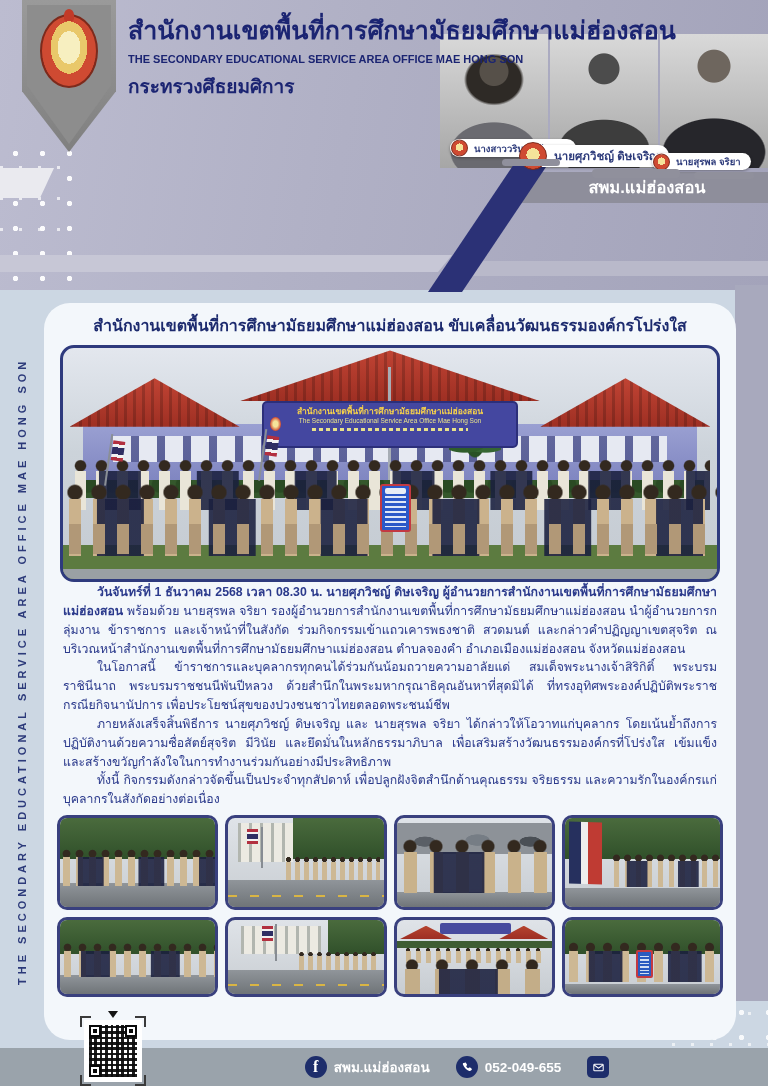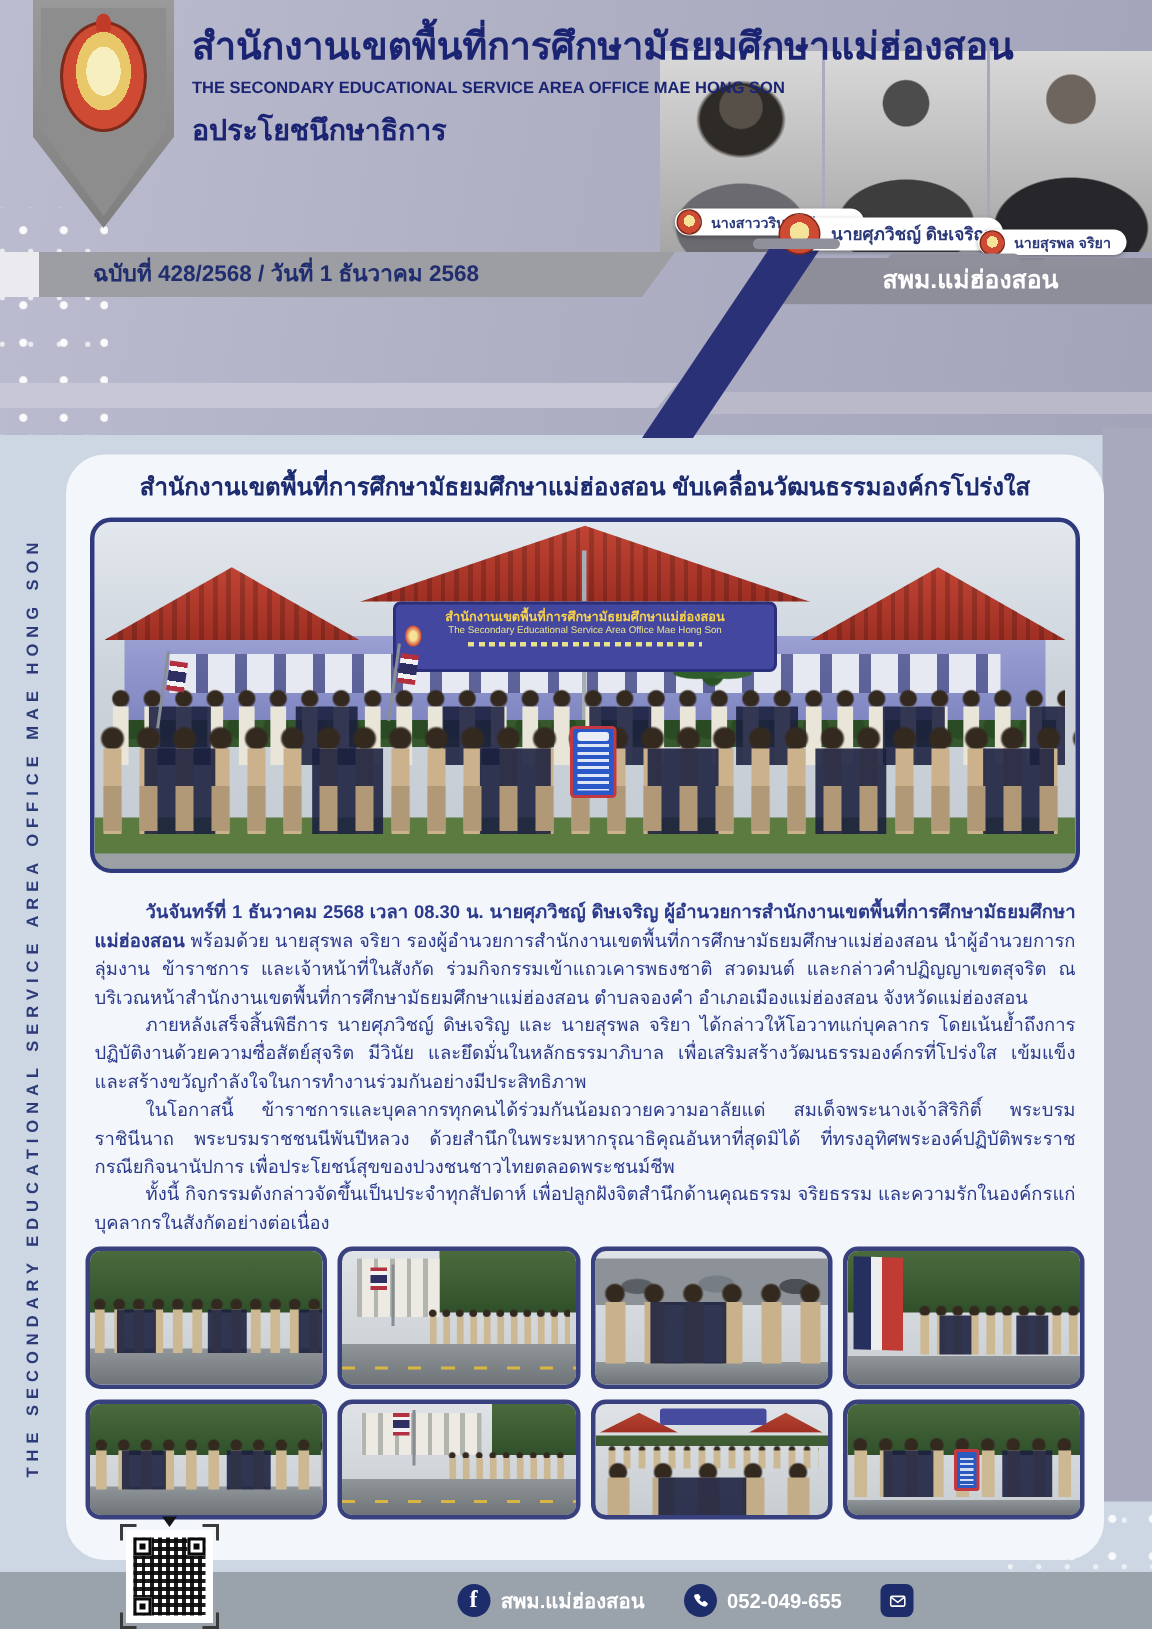--- a/index.html
+++ b/index.html
@@ -155,21 +155,21 @@
     background:linear-gradient(180deg,#b23040 0 17%,#f2f2f2 17% 33%,#2f2e63 33% 67%,#f2f2f2 67% 83%,#b23040 83% 100%); }
   .mp-flag::before { content:""; position:absolute; left:-3px; top:-6px; width:2px; height:52px; background:#8a8f96; }
   .mp-flag-a { left:7.5%; top:40%; } .mp-flag-b { left:31%; top:38%; }
   .mp-poster { position:absolute; left:48.4%; top:59%; width:31px; height:48px; z-index:7;
     background:#2b58c8; border:2px solid #c33942; border-radius:3px; padding:10px 3px 3px 3px; }
   .mp-poster::before { content:""; display:block; height:100%;
     background:repeating-linear-gradient(180deg, rgba(255,255,255,.85) 0 2px, transparent 2px 5px); }
   .mp-poster::after { content:""; position:absolute; left:3px; right:3px; top:2px; height:6px; background:#e8edf6; border-radius:2px; }
 
   
-  .body-text { padding:17px 19px 0 19px; color:#2b3a8c; font-size:12.3px; line-height:1.53; text-align:justify; }
+  .body-text { padding:1px 19px 0 19px; color:#2b3a8c; font-size:12.3px; line-height:1.53; text-align:justify; }
   .body-text p { text-indent:34px; }
   .lead { font-weight:800; }
 
   
   .grid { display:grid; grid-template-columns:repeat(4,1fr); grid-template-rows:95px 80px; gap:7px;
     padding:6px 13px 0 13px; }
   .mini { position:relative; overflow:hidden; border:3px solid #39407e; border-radius:10px;
     background:linear-gradient(#dfe3e8,#c8cdd2); }
   .mi-trees { position:absolute; left:0; right:0; top:0; height:46%;
     background:linear-gradient(#4a6b3d,#30502a); }
@@ -233,21 +233,21 @@
     <div class="dots dots-left"></div>
 
     <div class="crest">
       <div class="crest-inner"></div>
       <div class="crest-emblem"></div>
     </div>
 
     <div class="h-titles">
       <div class="h-org-th">สำนักงานเขตพื้นที่การศึกษามัธยมศึกษาแม่ฮ่องสอน</div>
       <div class="h-org-en">THE SECONDARY EDUCATIONAL SERVICE AREA OFFICE MAE HONG SON</div>
-      <div class="h-moe">อประโยชนึกษาธิการ</div>
+      <div class="h-moe">กระทรวงศึธยมศิการ</div>
     </div>
 
     <div class="portraits">
       <div class="portrait"></div>
       <div class="portrait"></div>
       <div class="portrait"></div>
     </div>
 
     <div class="tag tag-1">
       <span class="tag-emblem"></span>
@@ -259,21 +259,20 @@
     </div>
     <div class="tag tag-3">
       <span class="tag-emblem"></span>
       <span>นายสุรพล จริยา</span>
     </div>
     <div class="tag-sub tag-sub-1"></div>
     <div class="tag-sub tag-sub-2"></div>
     <div class="tag-sub tag-sub-3"></div>
 
     <div class="notch"></div>
-    <div class="issue-band">ฉบับที่ 428/2568 / วันที่ 1 ธันวาคม 2568</div>
     <div class="navy-slash"></div>
     <div class="office-band">สพม.แม่ฮ่องสอน</div>
     <div class="under-left"></div>
     <div class="under-right"></div>
   </div>
 
   <div class="right-strip dots"></div>
   <div class="dots dots-br"></div>
   <div class="v-label">THE SECONDARY EDUCATIONAL SERVICE AREA OFFICE MAE HONG SON</div>
 
@@ -302,22 +301,22 @@
       <div class="crowd mp-crowd-back"></div>
       <div class="crowd mp-crowd-front"></div>
       <div class="mp-skirts"></div>
       <div class="mp-flag mp-flag-a"></div>
       <div class="mp-flag mp-flag-b"></div>
       <div class="mp-poster"></div>
     </div>
 
     <div class="body-text">
       <p><span class="lead">วันจันทร์ที่ 1 ธันวาคม 2568 เวลา 08.30 น. นายศุภวิชญ์ ดิษเจริญ ผู้อำนวยการสำนักงานเขตพื้นที่การศึกษามัธยมศึกษาแม่ฮ่องสอน</span><span> พร้อมด้วย นายสุรพล จริยา รองผู้อำนวยการสำนักงานเขตพื้นที่การศึกษามัธยมศึกษาแม่ฮ่องสอน นำผู้อำนวยการกลุ่มงาน ข้าราชการ และเจ้าหน้าที่ในสังกัด ร่วมกิจกรรมเข้าแถวเคารพธงชาติ สวดมนต์ และกล่าวคำปฏิญญาเขตสุจริต ณ บริเวณหน้าสำนักงานเขตพื้นที่การศึกษามัธยมศึกษาแม่ฮ่องสอน ตำบลจองคำ อำเภอเมืองแม่ฮ่องสอน จังหวัดแม่ฮ่องสอน</span></p>
+      <p>ในโอกาสนี้ ข้าราชการและบุคลากรทุกคนได้ร่วมกันน้อมถวายความอาลัยแด่ สมเด็จพระนางเจ้าสิริกิติ์ พระบรมราชินีนาถ พระบรมราชชนนีพันปีหลวง ด้วยสำนึกในพระมหากรุณาธิคุณอันหาที่สุดมิได้ ที่ทรงอุทิศพระองค์ปฏิบัติพระราชกรณียกิจนานัปการ เพื่อประโยชน์สุขของปวงชนชาวไทยตลอดพระชนม์ชีพ</p>
       <p>ภายหลังเสร็จสิ้นพิธีการ นายศุภวิชญ์ ดิษเจริญ และ นายสุรพล จริยา ได้กล่าวให้โอวาทแก่บุคลากร โดยเน้นย้ำถึงการปฏิบัติงานด้วยความซื่อสัตย์สุจริต มีวินัย และยึดมั่นในหลักธรรมาภิบาล เพื่อเสริมสร้างวัฒนธรรมองค์กรที่โปร่งใส เข้มแข็ง และสร้างขวัญกำลังใจในการทำงานร่วมกันอย่างมีประสิทธิภาพ</p>
-      <p>ในโอกาสนี้ ข้าราชการและบุคลากรทุกคนได้ร่วมกันน้อมถวายความอาลัยแด่ สมเด็จพระนางเจ้าสิริกิติ์ พระบรมราชินีนาถ พระบรมราชชนนีพันปีหลวง ด้วยสำนึกในพระมหากรุณาธิคุณอันหาที่สุดมิได้ ที่ทรงอุทิศพระองค์ปฏิบัติพระราชกรณียกิจนานัปการ เพื่อประโยชน์สุขของปวงชนชาวไทยตลอดพระชนม์ชีพ</p>
       <p>ทั้งนี้ กิจกรรมดังกล่าวจัดขึ้นเป็นประจำทุกสัปดาห์ เพื่อปลูกฝังจิตสำนึกด้านคุณธรรม จริยธรรม และความรักในองค์กรแก่บุคลากรในสังกัดอย่างต่อเนื่อง</p>
     </div>
 
     <div class="grid">
       <div class="mini">
         <div class="mi-trees"></div>
         <div class="crowd" style="left:0;right:0;top:30%;height:46%;--p:13px;--c:#cdb894;"></div>
         <div class="mi-road" style="height:27%;"></div>
       </div>
       <div class="mini">

